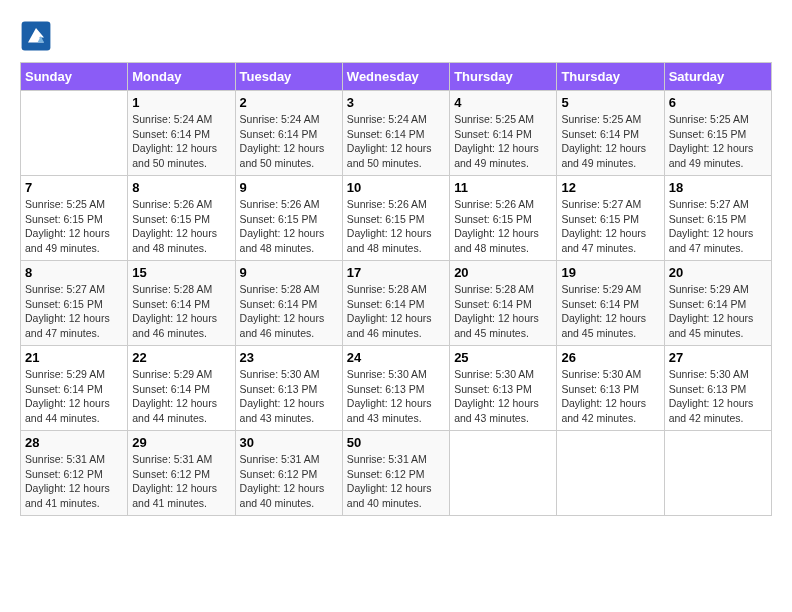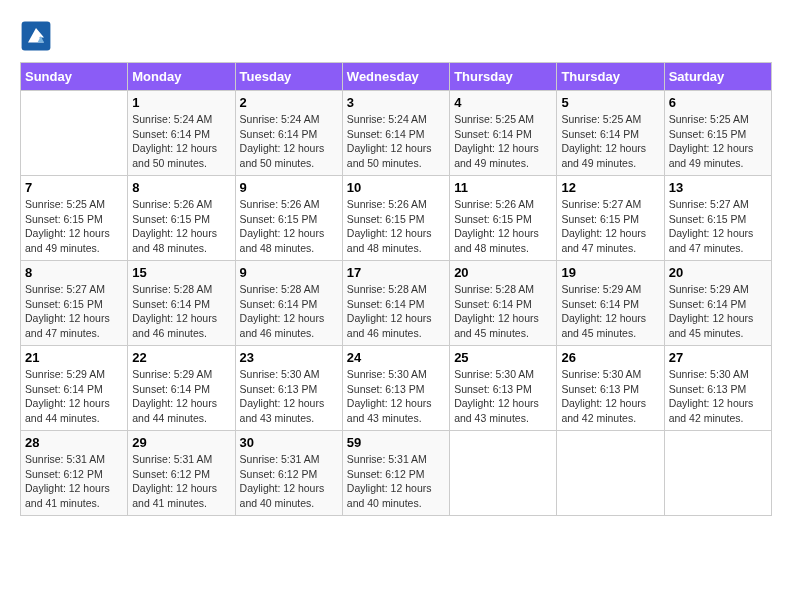--- a/index.html
+++ b/index.html
@@ -166,21 +166,21 @@
         </td>
         <td>
           <span class="day-num">11</span>
           <div class="day-info">Sunrise: 5:26 AM<br>Sunset: 6:15 PM<br>Daylight: 12 hours<br>and 48 minutes.</div>
         </td>
         <td>
           <span class="day-num">12</span>
           <div class="day-info">Sunrise: 5:27 AM<br>Sunset: 6:15 PM<br>Daylight: 12 hours<br>and 47 minutes.</div>
         </td>
         <td>
-          <span class="day-num">13</span>
+          <span class="day-num">18</span>
           <div class="day-info">Sunrise: 5:27 AM<br>Sunset: 6:15 PM<br>Daylight: 12 hours<br>and 47 minutes.</div>
         </td>
       </tr>
       <tr>
         <td>
           <span class="day-num">8</span>
           <div class="day-info">Sunrise: 5:27 AM<br>Sunset: 6:15 PM<br>Daylight: 12 hours<br>and 47 minutes.</div>
         </td>
         <td>
           <span class="day-num">15</span>
@@ -244,21 +244,21 @@
         </td>
         <td>
           <span class="day-num">29</span>
           <div class="day-info">Sunrise: 5:31 AM<br>Sunset: 6:12 PM<br>Daylight: 12 hours<br>and 41 minutes.</div>
         </td>
         <td>
           <span class="day-num">30</span>
           <div class="day-info">Sunrise: 5:31 AM<br>Sunset: 6:12 PM<br>Daylight: 12 hours<br>and 40 minutes.</div>
         </td>
         <td>
-          <span class="day-num">59</span>
+          <span class="day-num">50</span>
           <div class="day-info">Sunrise: 5:31 AM<br>Sunset: 6:12 PM<br>Daylight: 12 hours<br>and 40 minutes.</div>
         </td>
         <td class="empty-cell"></td>
         <td class="empty-cell"></td>
         <td class="empty-cell"></td>
       </tr>
     </tbody>
 </table>
 
 </body></html>

